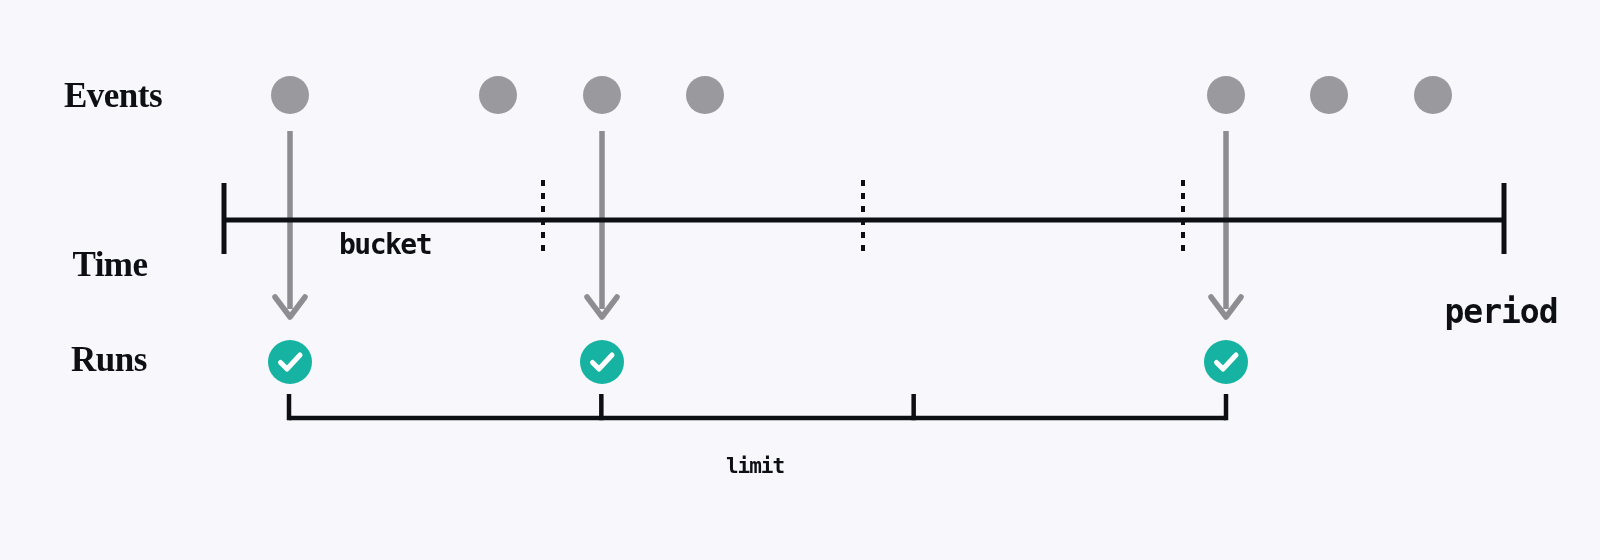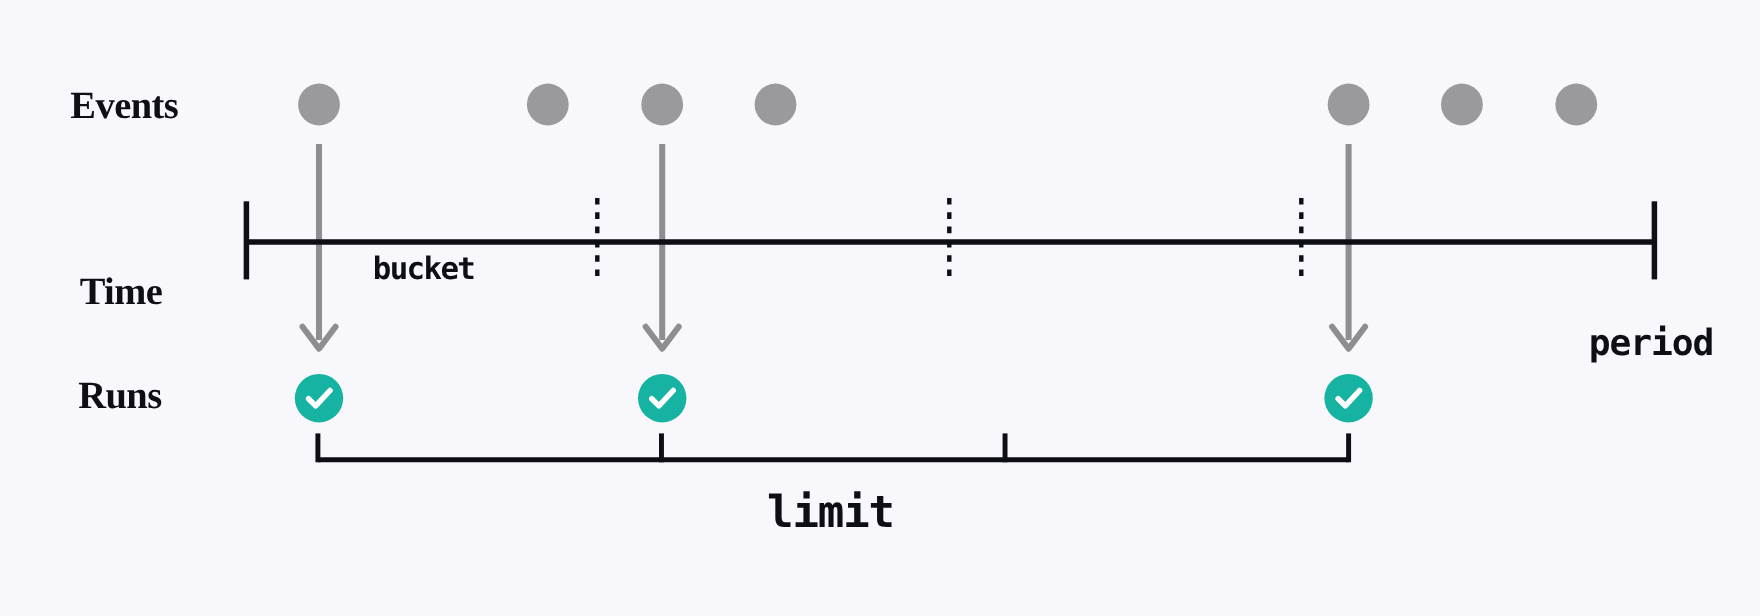--- a/index.html
+++ b/index.html
@@ -34,21 +34,21 @@
   .mono {
     position: absolute;
     transform: translate(-50%, -50%);
     color: var(--ink, #0d0f14);
     font-family: "DejaVu Sans Mono", "Liberation Mono", monospace;
     font-weight: 700;
     white-space: nowrap;
   }
   .bucket-label { left: 385px;  top: 244px; font-size: 28px; letter-spacing: -1.5px; }
   .period-label { left: 1501px; top: 291px; font-size: 33px; letter-spacing: -1px; margin-top: 20px; }
-  .limit-label  { left: 755px;  top: 466px; font-size: 40px; letter-spacing: -1px; text-align: center; }
+  .limit-label  { left: 755px;  top: 466px; font-size: 21px; letter-spacing: -1px; text-align: center; }
 </style>
 </head>
 <body>
 
 <div class="stage">
   <svg id="diagram-svg" width="1600" height="560" viewBox="0 0 1600 560">
       <line x1="290" y1="131" x2="290" y2="309" stroke="#8d8d92" stroke-width="5.5"></line>
       <path d="M 275 297 L 290 317 L 305 297" fill="none" stroke="#8d8d92" stroke-width="5.5" stroke-linecap="round" stroke-linejoin="round"></path>
       <line x1="602" y1="131" x2="602" y2="309" stroke="#8d8d92" stroke-width="5.5"></line>
       <path d="M 587 297 L 602 317 L 617 297" fill="none" stroke="#8d8d92" stroke-width="5.5" stroke-linecap="round" stroke-linejoin="round"></path>

